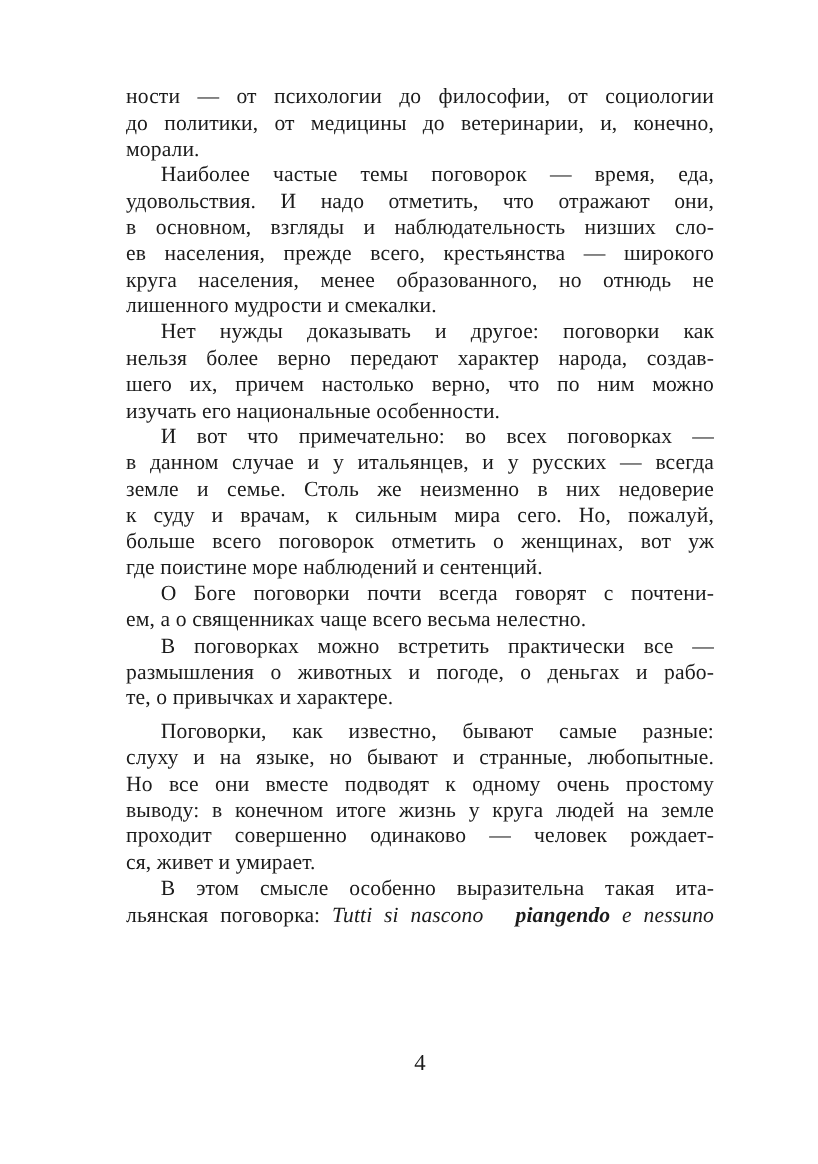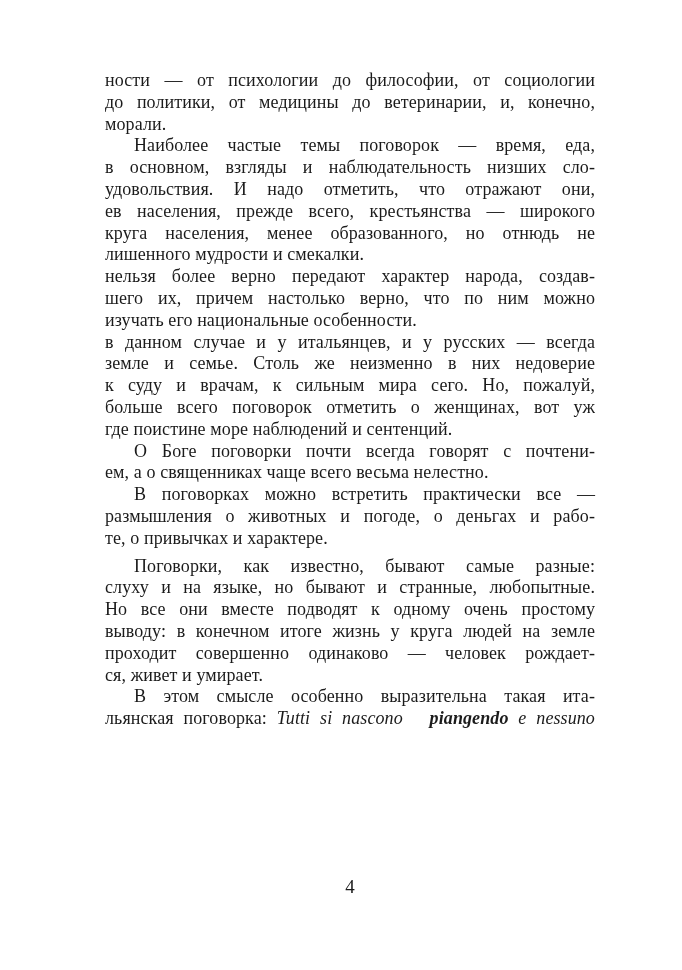--- a/index.html
+++ b/index.html
@@ -75,32 +75,34 @@
 
 <div class="scan-page">
   <div class="text-block">
       <div class="paragraph">
         <div class="line">ности — от психологии до философии, от социологии</div>
         <div class="line">до политики, от медицины до ветеринарии, и, конечно,</div>
         <div class="line last">морали.</div>
       </div>
       <div class="paragraph">
         <div class="line indent">Наиболее частые темы поговорок — время, еда,</div>
+        <div class="line">удовольствия. И надо отметить, что отражают они,</div>
         <div class="line">в основном, взгляды и наблюдательность низших сло-</div>
-        <div class="line">удовольствия. И надо отметить, что отражают они,</div>
         <div class="line">ев населения, прежде всего, крестьянства — широкого</div>
         <div class="line">круга населения, менее образованного, но отнюдь не</div>
         <div class="line last">лишенного мудрости и смекалки.</div>
       </div>
       <div class="paragraph">
+        <div class="line indent">Нет нужды доказывать и другое: поговорки как</div>
         <div class="line">нельзя более верно передают характер народа, создав-</div>
         <div class="line">шего их, причем настолько верно, что по ним можно</div>
         <div class="line last">изучать его национальные особенности.</div>
       </div>
       <div class="paragraph">
+        <div class="line indent">И вот что примечательно: во всех поговорках —</div>
         <div class="line">в данном случае и у итальянцев, и у русских — всегда</div>
         <div class="line">земле и семье. Столь же неизменно в них недоверие</div>
         <div class="line">к суду и врачам, к сильным мира сего. Но, пожалуй,</div>
         <div class="line">больше всего поговорок отметить о женщинах, вот уж</div>
         <div class="line last">где поистине море наблюдений и сентенций.</div>
       </div>
       <div class="paragraph">
         <div class="line indent">О Боге поговорки почти всегда говорят с почтени-</div>
         <div class="line last">ем, а о священниках чаще всего весьма нелестно.</div>
       </div>

